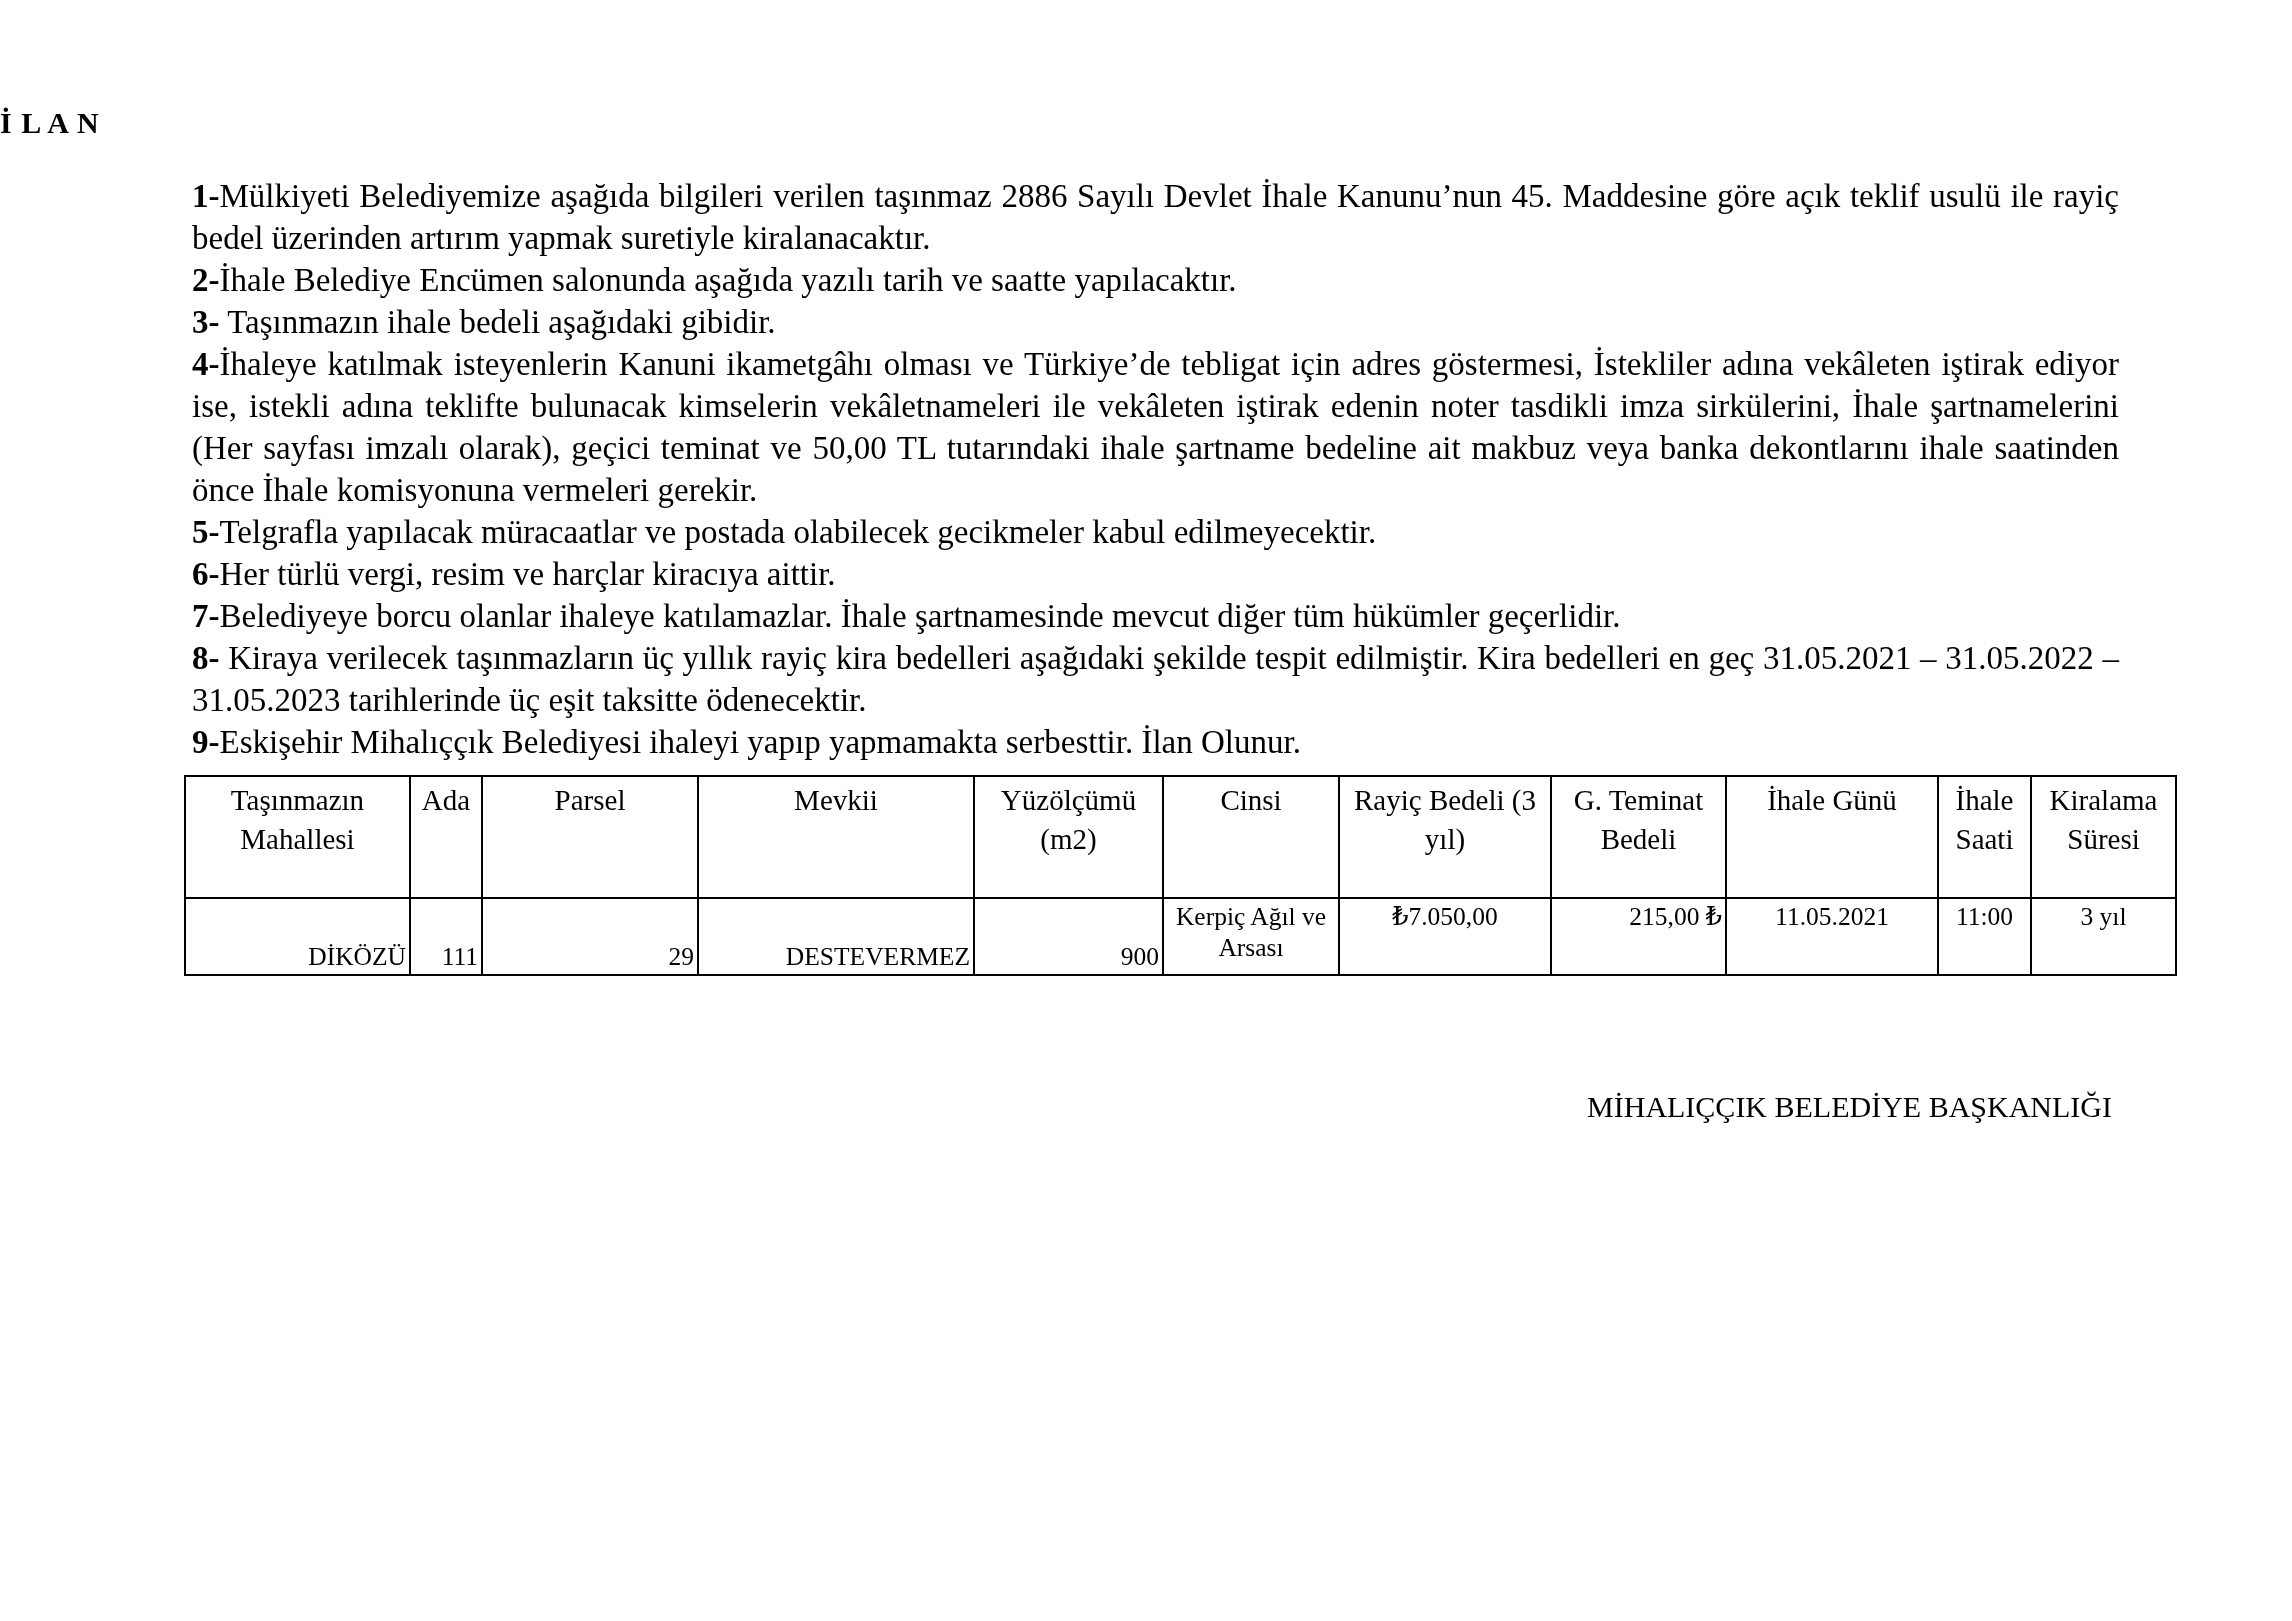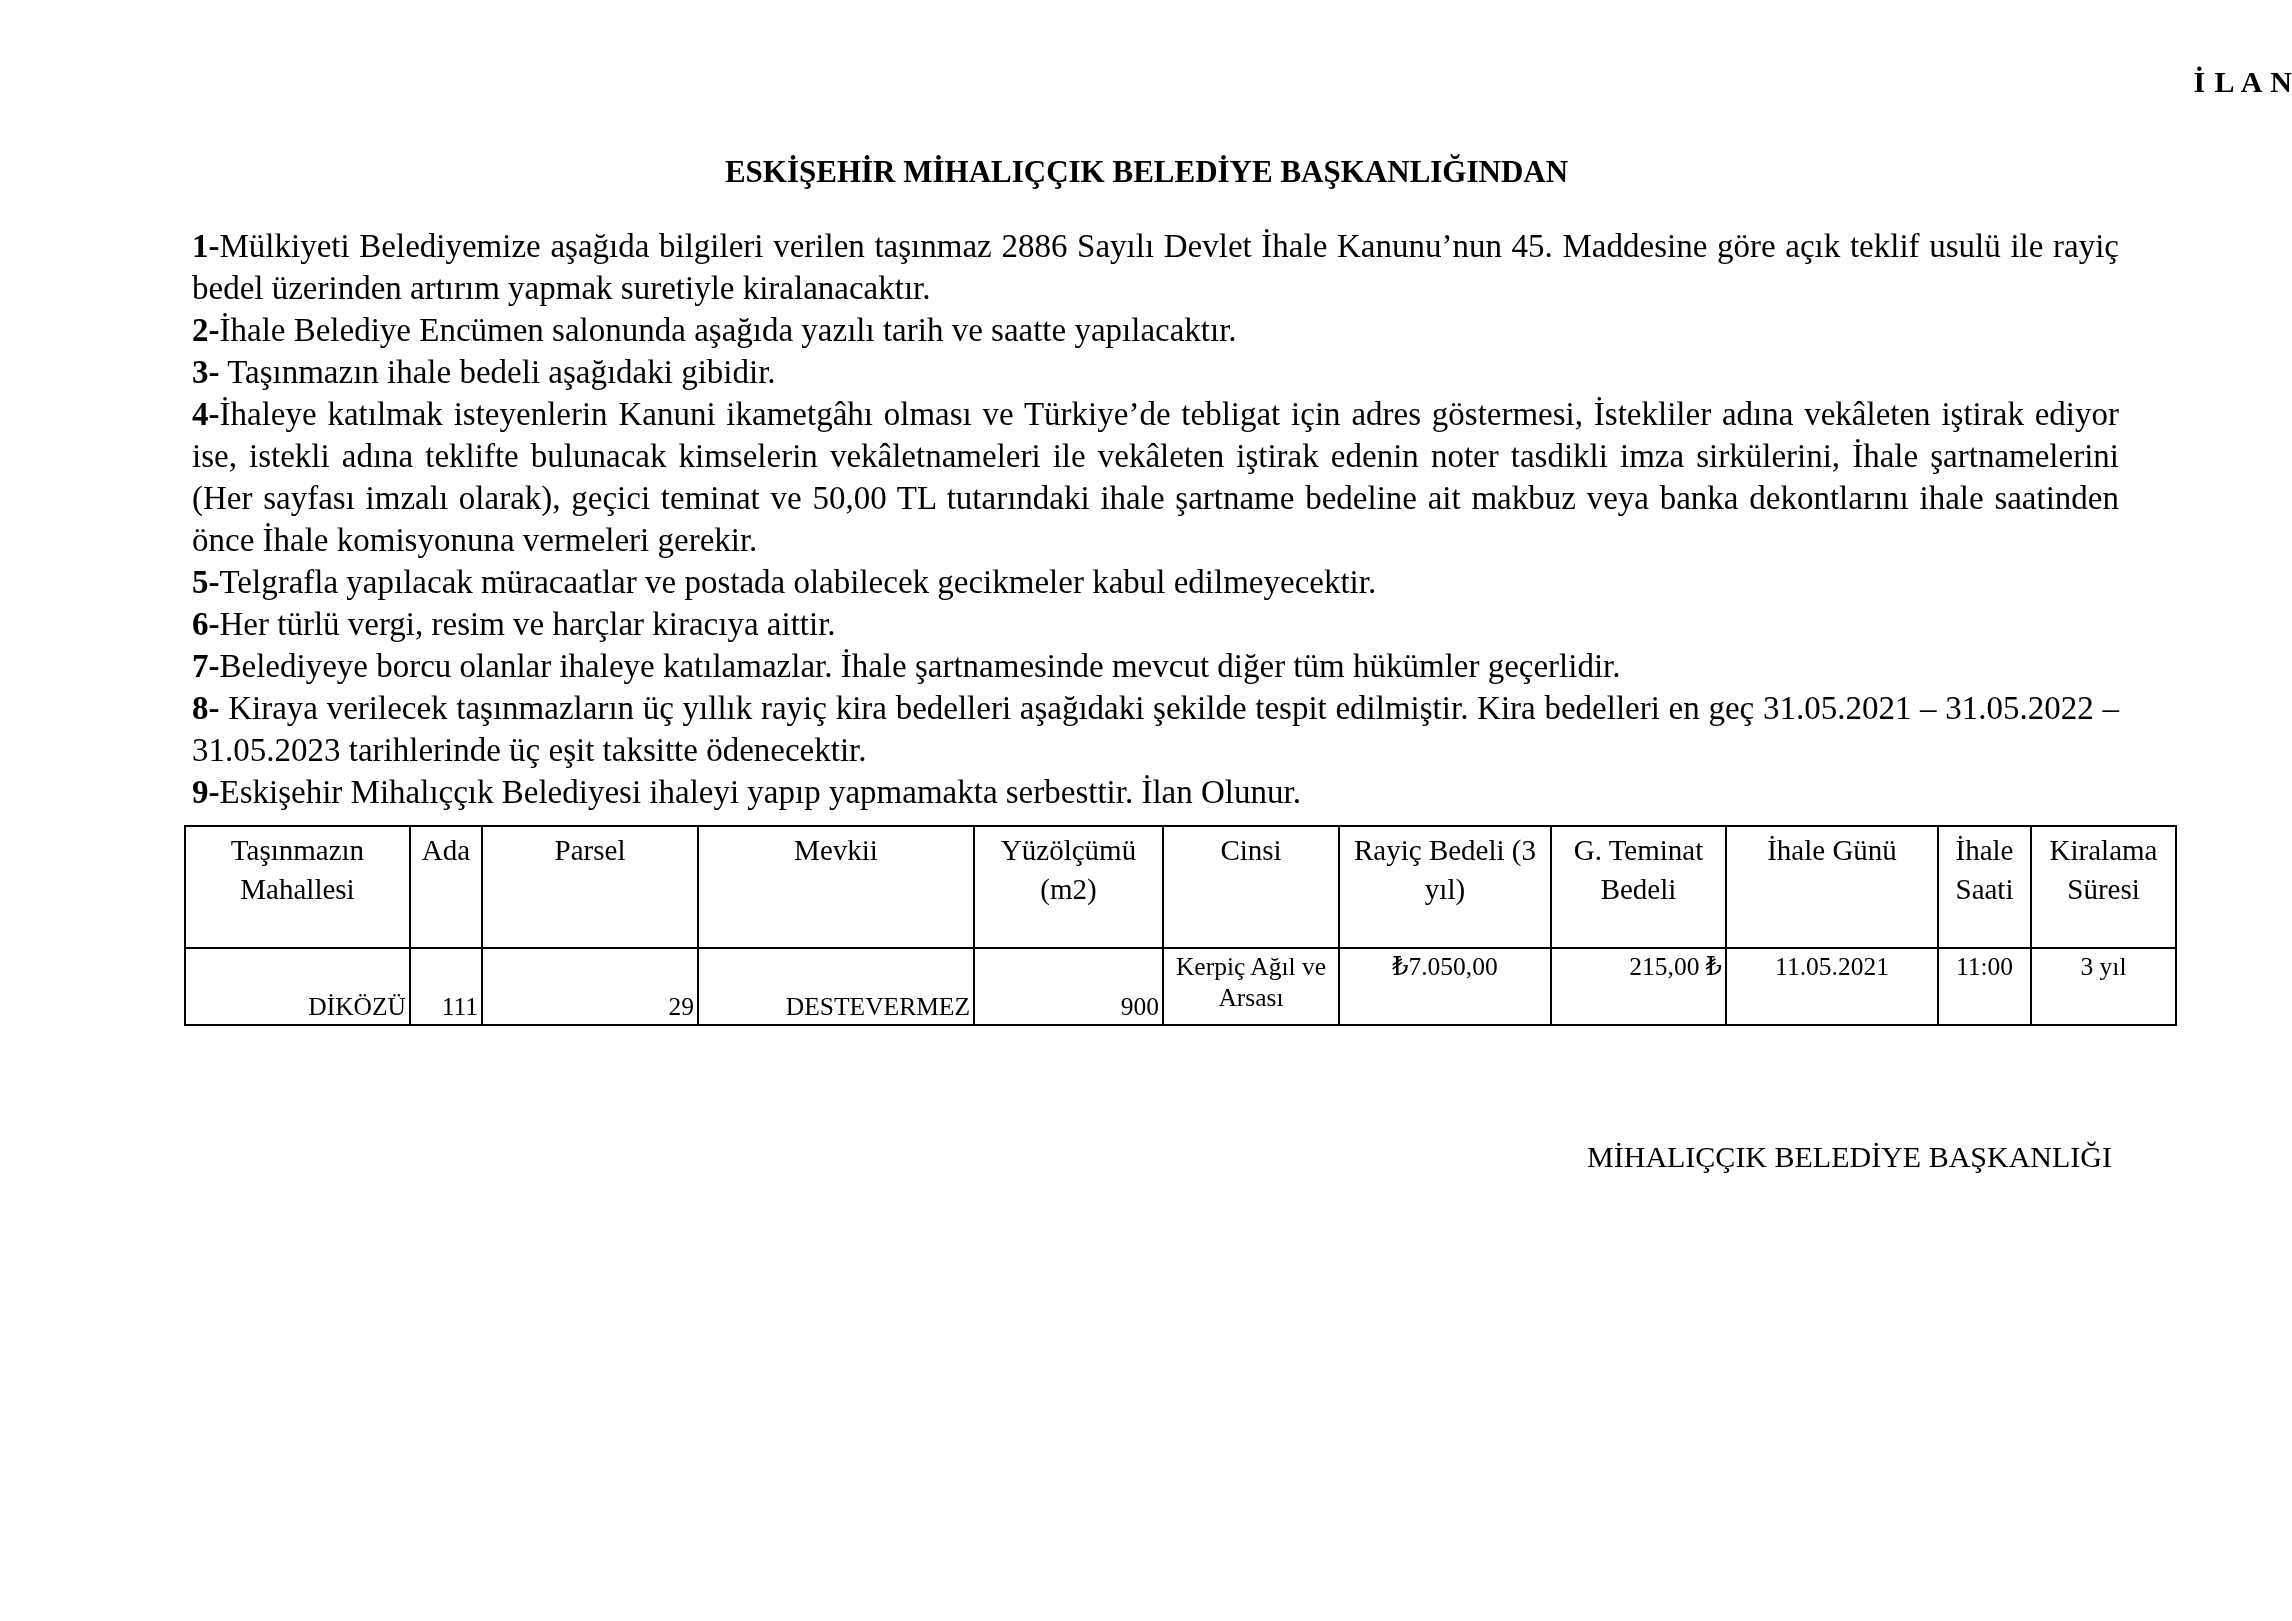--- a/index.html
+++ b/index.html
@@ -7,22 +7,22 @@
     position: relative;
     width: 2293px;
     height: 1621px;
     background: #ffffff;
     color: #000000;
     font-family: "Liberation Serif", "DejaVu Serif", serif;
     overflow: hidden;
   }
   .doc-title {
     margin: 0;
-    padding-top: 65px;
-    text-align: right;
+    padding-top: 106px;
+    text-align: left;
     font-size: 30px;
     font-weight: bold;
     letter-spacing: 1px;
   }
   .doc-subtitle {
     margin: 0;
     padding-top: 55px;
     text-align: center;
     font-size: 31px;
     font-weight: bold;
@@ -75,21 +75,20 @@
     font-size: 30px;
   }
 </style>
 </head>
 <body>
 
 <div class="page">
 
   <h1 class="doc-title">İ L A N</h1>
 
-  <h2 class="doc-subtitle">ESKİŞEHİR MİHALIÇÇIK BELEDİYE BAŞKANLIĞINDAN</h2>
 
   <div class="body-text">
     <p><span class="pnum">1-</span><span>Mülkiyeti Belediyemize aşağıda bilgileri verilen taşınmaz 2886 Sayılı Devlet İhale Kanunu’nun 45. Maddesine göre açık teklif usulü ile rayiç bedel üzerinden artırım yapmak suretiyle kiralanacaktır.</span></p>
     <p><span class="pnum">2-</span><span>İhale Belediye Encümen salonunda aşağıda yazılı tarih ve saatte yapılacaktır.</span></p>
     <p><span class="pnum">3-</span><span> Taşınmazın ihale bedeli aşağıdaki gibidir.</span></p>
     <p><span class="pnum">4-</span><span>İhaleye katılmak isteyenlerin Kanuni ikametgâhı olması ve Türkiye’de tebligat için adres göstermesi, İstekliler adına vekâleten iştirak ediyor ise, istekli adına teklifte bulunacak kimselerin vekâletnameleri ile vekâleten iştirak edenin noter tasdikli imza sirkülerini, İhale şartnamelerini (Her sayfası imzalı olarak), geçici teminat ve 50,00 TL tutarındaki ihale şartname bedeline ait makbuz veya banka dekontlarını ihale saatinden önce İhale komisyonuna vermeleri gerekir.</span></p>
     <p><span class="pnum">5-</span><span>Telgrafla yapılacak müracaatlar ve postada olabilecek gecikmeler kabul edilmeyecektir.</span></p>
     <p><span class="pnum">6-</span><span>Her türlü vergi, resim ve harçlar kiracıya aittir.</span></p>
     <p><span class="pnum">7-</span><span>Belediyeye borcu olanlar ihaleye katılamazlar. İhale şartnamesinde mevcut diğer tüm hükümler geçerlidir.</span></p>
     <p><span class="pnum">8-</span><span> Kiraya verilecek taşınmazların üç yıllık rayiç kira bedelleri aşağıdaki şekilde tespit edilmiştir. Kira bedelleri en geç 31.05.2021 – 31.05.2022 – 31.05.2023 tarihlerinde üç eşit taksitte ödenecektir.</span></p>

